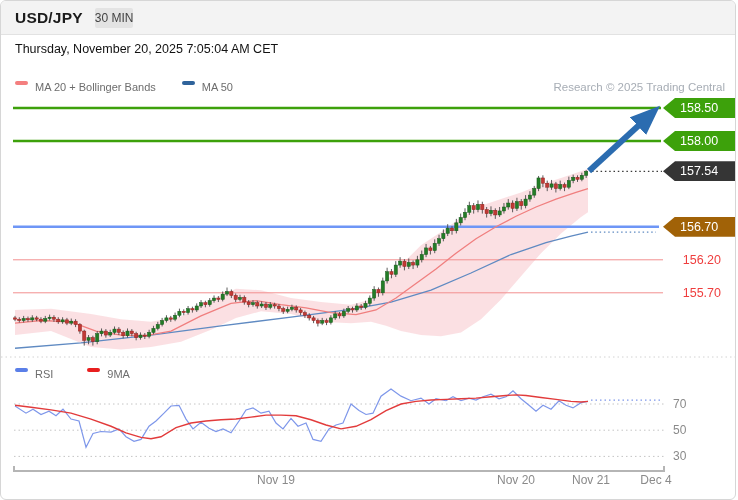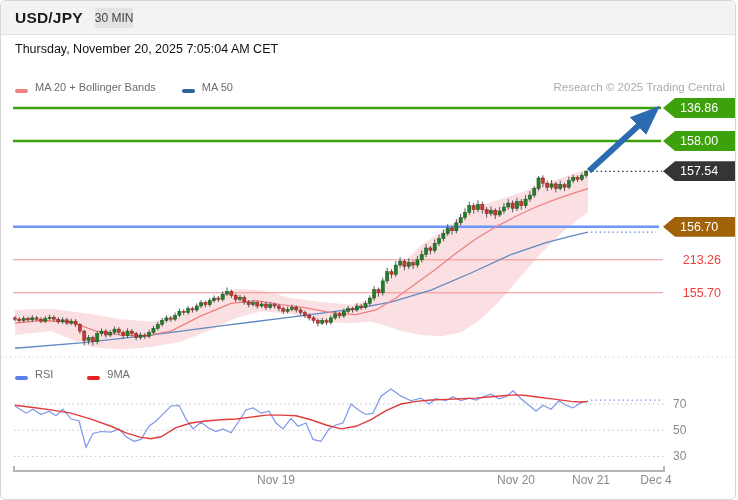--- a/index.html
+++ b/index.html
@@ -6,21 +6,21 @@
   .page{position:relative;width:736px;height:500px;box-sizing:border-box;
         border:1px solid #d6d6d6;border-radius:6px;overflow:hidden;background:#fff;
         font-family:"Liberation Sans","DejaVu Sans",sans-serif;}
   .header{position:absolute;top:0;left:0;width:100%;height:33px;background:#f3f3f3;
           border-bottom:1px solid #e2e2e2;display:flex;align-items:center;}
   .title{font-size:15.5px;font-weight:bold;color:#1b1b1b;margin-left:14px;letter-spacing:.2px;}
   .badge{margin-left:12px;background:#e3e3e3;color:#424242;font-size:12px;
          padding:3px 0;border-radius:2px;}
   .dateline{position:absolute;top:41px;left:14px;font-size:12.5px;color:#121212;}
   .legend-main{position:absolute;top:80px;left:14px;display:flex;gap:26px;align-items:center;}
-  .litem{display:flex;align-items:flex-end;gap:7px;font-size:11px;color:#6d6d6d;}
+  .litem{display:flex;align-items:flex-start;gap:7px;font-size:11px;color:#6d6d6d;}
   .sw{display:inline-block;width:13px;height:4px;border-radius:2px;}
   .sw-pink{background:#f47f7f;}
   .sw-navy{background:#2f639b;}
   .sw-rsi{background:#5b7fe8;}
   .sw-9ma{background:#e81f1f;}
   .watermark{position:absolute;top:80px;right:10px;font-size:11.5px;color:#a7adb5;}
   .legend-rsi{position:absolute;top:367px;left:14px;display:flex;gap:34px;align-items:center;z-index:3;}
   .chart{position:absolute;top:95px;left:0;width:738px;height:405px;}
   .tag-layer{position:absolute;top:0;left:0;width:738px;height:500px;pointer-events:none;}
   .tag{position:absolute;left:662px;width:74px;height:20px;box-sizing:border-box;
@@ -360,20 +360,20 @@
       <polyline points="14,309.965 25,317.17 32,313.24 40,318.48 48,315.205 55,319.79 62,313.24 70,323.065 78,325.03 85,351.23 92,337.475 100,335.51 110,336.165 118,332.89 125,340.75 133,345.335 140,343.37 148,330.27 155,325.03 163,317.17 170,309.965 178,309.31 185,323.065 192,332.89 200,326.34 208,332.235 215,335.51 222,332.89 230,336.82 238,325.03 245,313.895 252,311.93 260,317.17 268,315.205 275,326.995 282,332.89 290,322.41 297,330.27 305,326.995 312,343.37 320,345.335 328,332.89 335,328.96 342,326.995 350,308 358,314.55 365,318.48 372,317.17 380,300.14 390,292.935 400,300.14 410,304.725 420,302.105 428,308 435,302.76 445,304.725 452,300.795 460,304.725 468,302.105 475,304.07 482,300.795 490,298.175 498,302.76 505,300.795 512,294.9 520,302.76 528,309.31 535,315.205 542,309.31 550,313.24 558,304.725 565,309.31 572,311.93 580,306.69 587,305.38" fill="none" stroke="#7e97ea" stroke-width="1.2"></polyline>
       <polyline points="14,309.31 30,311.275 50,313.895 70,317.17 90,323.065 110,330.27 125,336.82 140,341.405 150,342.71500000000003 160,340.75 175,331.58 190,326.995 205,325.03 220,323.72 235,323.065 250,321.1 265,319.135 280,319.135 295,319.79 310,323.72 325,328.96 340,332.89 355,330.27 370,323.72 385,314.55 400,308 415,305.38 430,304.07 445,303.415 460,302.76 475,302.105 490,300.795 505,299.485 515,298.83 525,299.485 540,301.45 555,303.415 570,305.38 580,306.035 587,305.38" fill="none" stroke="#e23b3b" stroke-width="1.4"></polyline>
       <line x1="590" x2="660" y1="304.07" y2="304.07" stroke="#7e97ea" stroke-width="1.3" stroke-dasharray="1.5,3"></line>
       <path d="M13,370 V375 H663 V370" fill="none" stroke="#b5b5b5" stroke-width="2"></path>
       <text x="275" y="388" fill="#8a8a8a" font-size="12" text-anchor="middle">Nov 19</text>
       <text x="515" y="388" fill="#8a8a8a" font-size="12" text-anchor="middle">Nov 20</text>
       <text x="590" y="388" fill="#8a8a8a" font-size="12" text-anchor="middle">Nov 21</text>
       <text x="655" y="388" fill="#8a8a8a" font-size="12" text-anchor="middle">Dec 4</text>
     </svg>
   <div class="tag-layer">
-      <div class="tag green" style="top: 97px;">136.86</div>
+      <div class="tag green" style="top: 97px;">158.50</div>
       <div class="tag green" style="top: 130px;">158.00</div>
       <div class="tag dark" style="top: 160.36px;">157.54</div>
       <div class="tag blue" style="top: 215.8px;">156.70</div>
-      <div class="tag red-text" style="top: 248.8px;">213.26</div>
+      <div class="tag red-text" style="top: 248.8px;">156.20</div>
       <div class="tag red-text" style="top: 281.8px;">155.70</div>
     </div>
 </div>
 
 </body></html>

